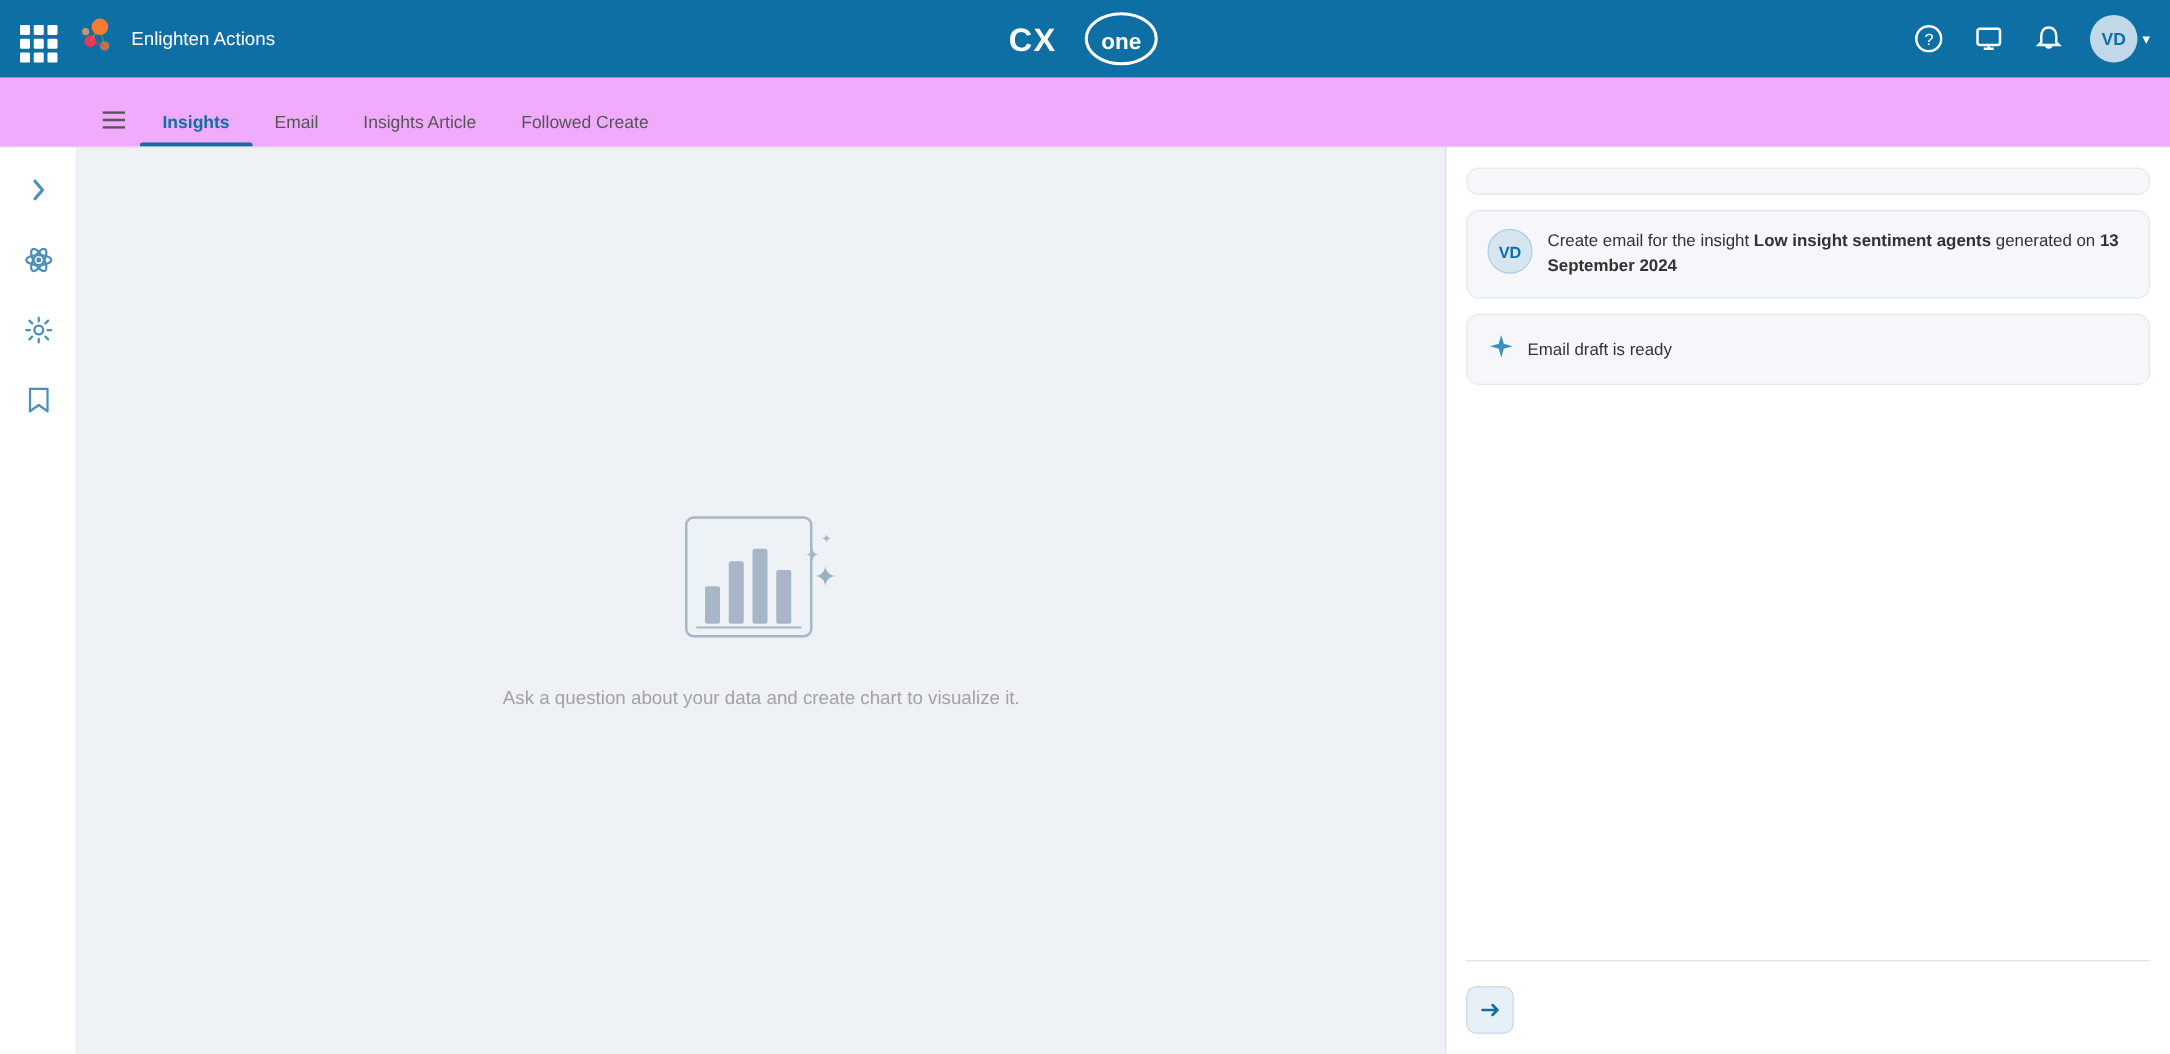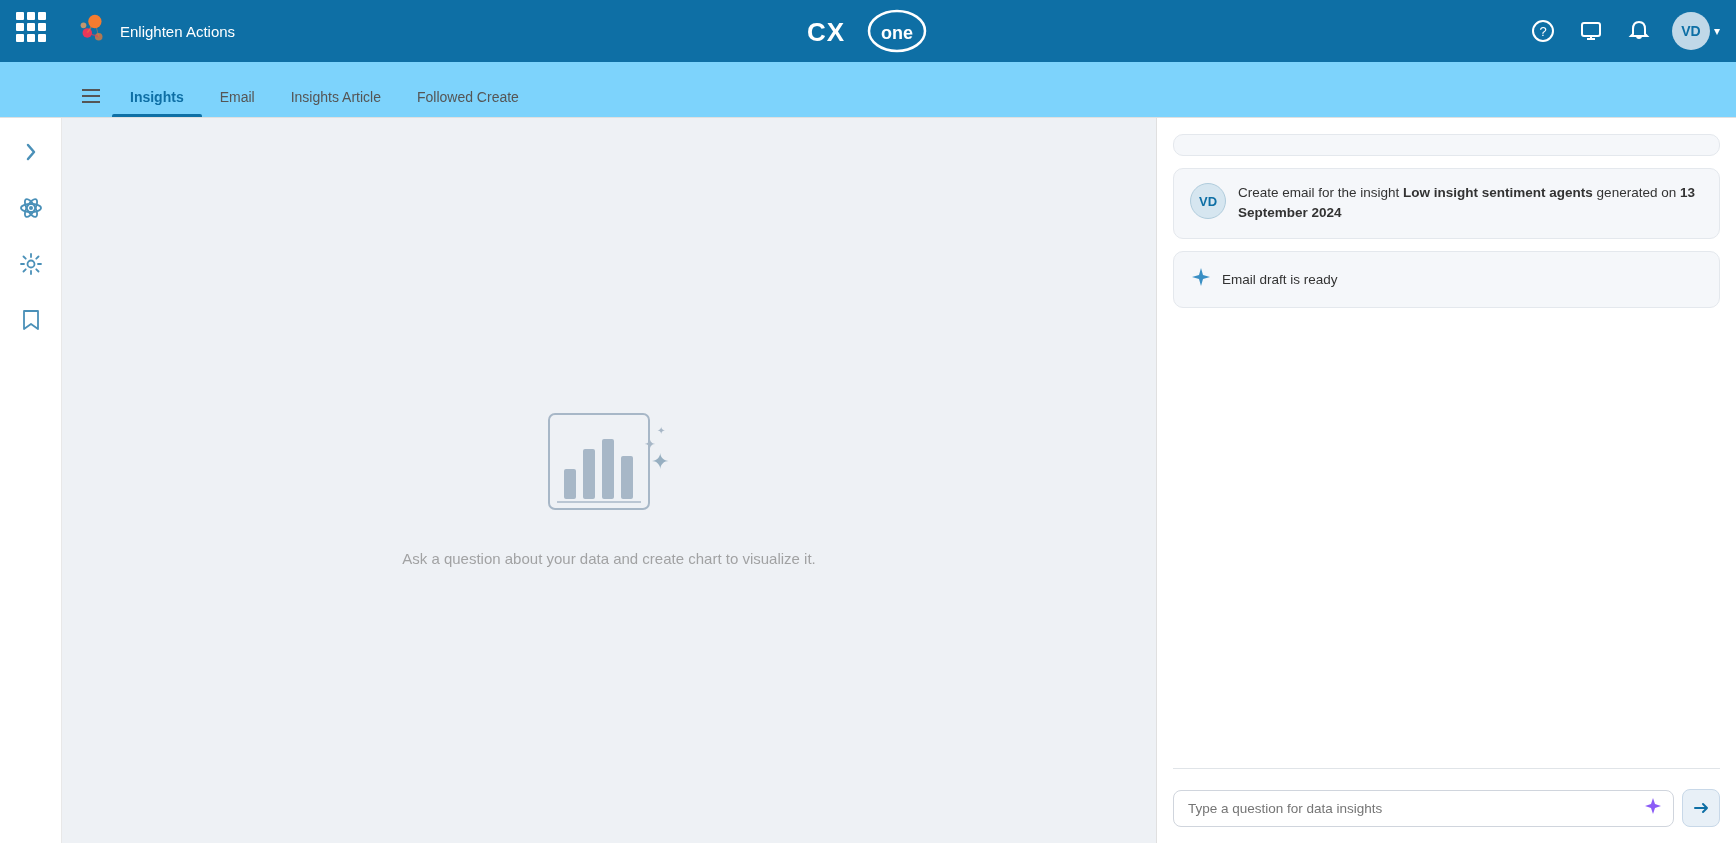--- a/index.html
+++ b/index.html
@@ -9,22 +9,22 @@
     .top-nav {
       background: #0e6fa5;
       height: 62px;
       display: flex;
       align-items: center;
       padding: 0 16px;
       position: relative;
     }
     .top-nav-left {
       display: flex;
-      align-items: flex-start;
-      gap: 28px;
+      align-items: flex-end;
+      gap: 13px;
     }
     .grid-icon {
       display: grid;
       grid-template-columns: repeat(3,8px);
       grid-template-rows: repeat(3,8px);
       gap: 3px;
       cursor: pointer;
     }
     .grid-dot {
       background: white;
@@ -86,21 +86,21 @@
       justify-content: center;
     }
     .chevron-down {
       color: white;
       font-size: 12px;
       cursor: pointer;
     }
 
     
     .tab-bar {
-      background: #7dd3fc;
+      background: #f0abfc;
       height: 56px;
       display: flex;
       align-items: flex-end;
       padding: 0 0 0 70px;
       border-bottom: 1px solid #e0e0e0;
       box-shadow: 0 1px 3px rgba(0,0,0,0.06);
     }
     .tab-item {
       padding: 0 18px 12px;
       font-size: 14px;
@@ -483,28 +483,20 @@
             <span class="ai-text">Email draft is ready</span>
           </div>
         </div>
       </div>
 
     </div>
 
     <div class="chat-divider"></div>
 
     <div class="chat-input-area">
-      <div class="chat-input-wrapper">
-        <input class="chat-input" type="text" placeholder="Type a question for data insights" style="">
-        <span class="input-sparkle">
-          <svg width="18" height="18" viewBox="0 0 18 18" xmlns="http://www.w3.org/2000/svg">
-            <polygon points="9,1 11,7 17,9 11,11 9,17 7,11 1,9 7,7" fill="#8b5cf6"></polygon>
-          </svg>
-        </span>
-      </div>
       <button class="send-btn">
         <svg width="16" height="16" viewBox="0 0 16 16" fill="none" xmlns="http://www.w3.org/2000/svg">
           <path d="M2 8 L14 8 M10 4 L14 8 L10 12" stroke="#0e6fa5" stroke-width="2" stroke-linecap="round" stroke-linejoin="round"></path>
         </svg>
       </button>
     </div>
   </div>
 
 </div>
 

